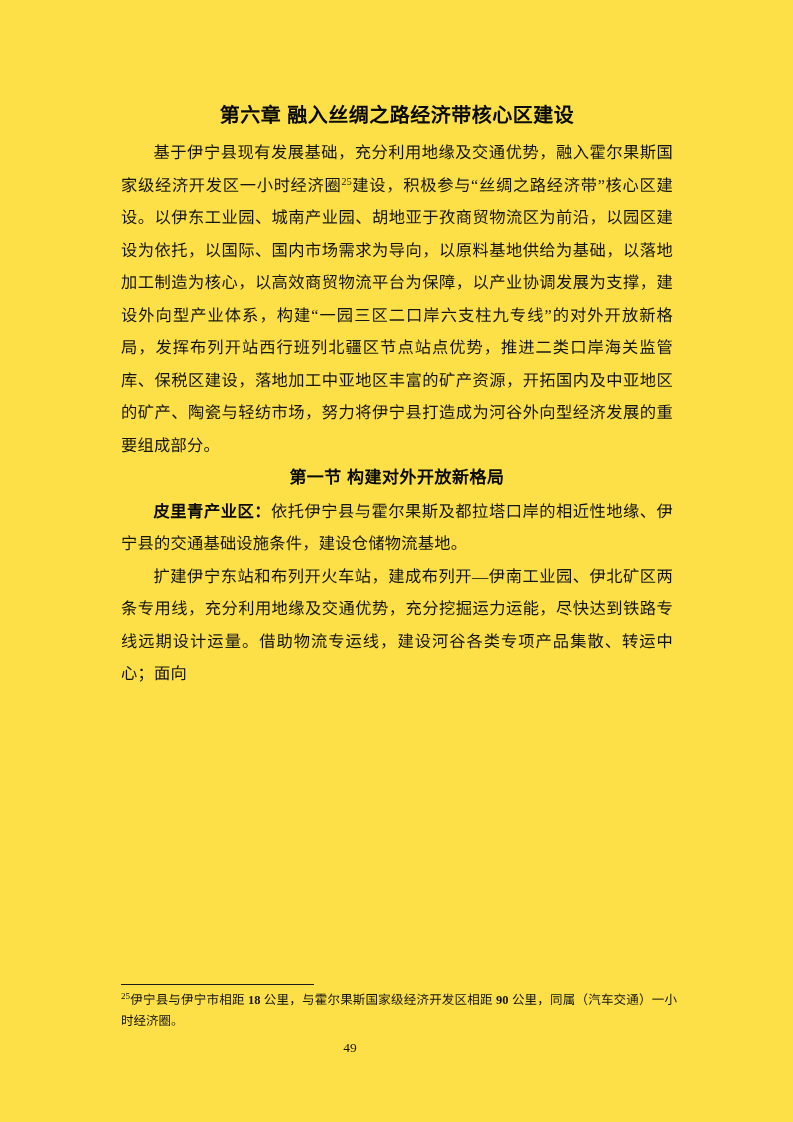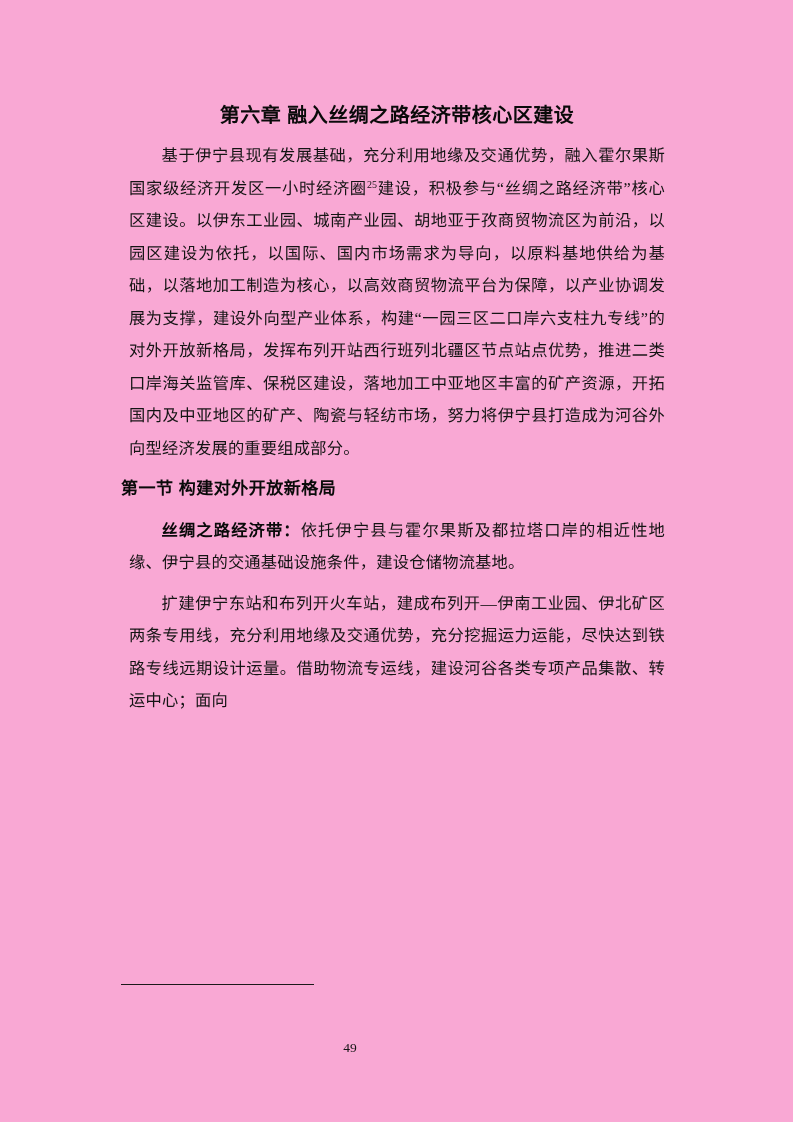--- a/index.html
+++ b/index.html
@@ -4,21 +4,21 @@
 <style>
   html, body {
     margin: 0;
     padding: 0;
     background: #ffffff;
   }
   .page {
     position: relative;
     width: 793px;
     height: 1122px;
-    background: #f9a8d4;
+    background: #fde047;
     overflow: hidden;
     font-family: "Liberation Serif", "DejaVu Serif", serif;
     color: #111111;
   }
   .content {
     position: absolute;
     left: 121px;
     top: 98px;
     width: 552px;
   }
@@ -26,36 +26,37 @@
     margin: 0 0 5px 0;
     font-family: "Liberation Sans", "DejaVu Sans", sans-serif;
     font-weight: bold;
     font-size: 20px;
     line-height: 34px;
     text-align: center;
     letter-spacing: 0.5px;
     color: #0a0a0a;
   }
   .body-para {
-    margin: 8px;
+    margin: 0;
     font-size: 16.3px;
     line-height: 32.5px;
     text-align: justify;
     text-justify: inter-ideograph;
     text-indent: 2em;
     letter-spacing: 0.2px;
     word-break: break-all;
     color: #141414;
   }
   .section-title {
     margin: 0;
     font-family: "Liberation Sans", "DejaVu Sans", sans-serif;
     font-weight: bold;
     font-size: 17px;
     line-height: 32.5px;
+    text-align: center;
     letter-spacing: 0.5px;
     color: #0a0a0a;
   }
   .lead-bold {
     font-family: "Liberation Sans", "DejaVu Sans", sans-serif;
     font-weight: bold;
     color: #0a0a0a;
   }
   sup.fn-ref {
     font-size: 10px;
@@ -109,24 +110,25 @@
 
     <h1 class="chapter-title">第六章 融入丝绸之路经济带核心区建设</h1>
 
     <p class="body-para"><span>基于伊宁县现有发展基础，充分利用地缘及交通优势，融入霍尔果斯国家级经济开发区一小时经济圈</span><sup class="fn-ref">25</sup><span>建设，积极参与“丝绸之路经济带”核心区建设。以伊东工业园、城南产业园、胡地亚于孜商贸物流区为前沿，以园区建设为依托，以国际、国内市场需求为导向，以原料基地供给为基础，以落地加工制造为核心，以高效商贸物流平台为保障，以产业协调发展为支撑，建设外向型产业体系，构建“一园三区二口岸六支柱九专线”的对外开放新格局，发挥布列开站西行班列北疆区节点站点优势，推进二类口岸海关监管库、保税区建设，落地加工中亚地区丰富的矿产资源，开拓国内及中亚地区的矿产、陶瓷与轻纺市场，努力将伊宁县打造成为河谷外向型经济发展的重要组成部分。</span></p>
 
 
     <h2 class="section-title">第一节 构建对外开放新格局</h2>
 
 
 
-    <p class="body-para"><span class="lead-bold">丝绸之路经济带：</span><span>依托伊宁县与霍尔果斯及都拉塔口岸的相近性地缘、伊宁县的交通基础设施条件，建设仓储物流基地。</span></p>
+    <p class="body-para"><span class="lead-bold">皮里青产业区：</span><span>依托伊宁县与霍尔果斯及都拉塔口岸的相近性地缘、伊宁县的交通基础设施条件，建设仓储物流基地。</span></p>
 
     <p class="body-para">扩建伊宁东站和布列开火车站，建成布列开—伊南工业园、伊北矿区两条专用线，充分利用地缘及交通优势，充分挖掘运力运能，尽快达到铁路专线远期设计运量。借助物流专运线，建设河谷各类专项产品集散、转运中心；面向</p>
 
   </div>
 
   <div class="footnote-block">
     <div class="footnote-rule"></div>
+    <p class="footnote-text"><sup>25</sup><span>伊宁县与伊宁市相距 </span><span class="fn-num">18</span><span> 公里，与霍尔果斯国家级经济开发区相距 </span><span class="fn-num">90</span><span> 公里，同属（汽车交通）一小时经济圈。</span></p>
   </div>
 
   <div class="page-number">49</div>
 </div>
 
 </body></html>

